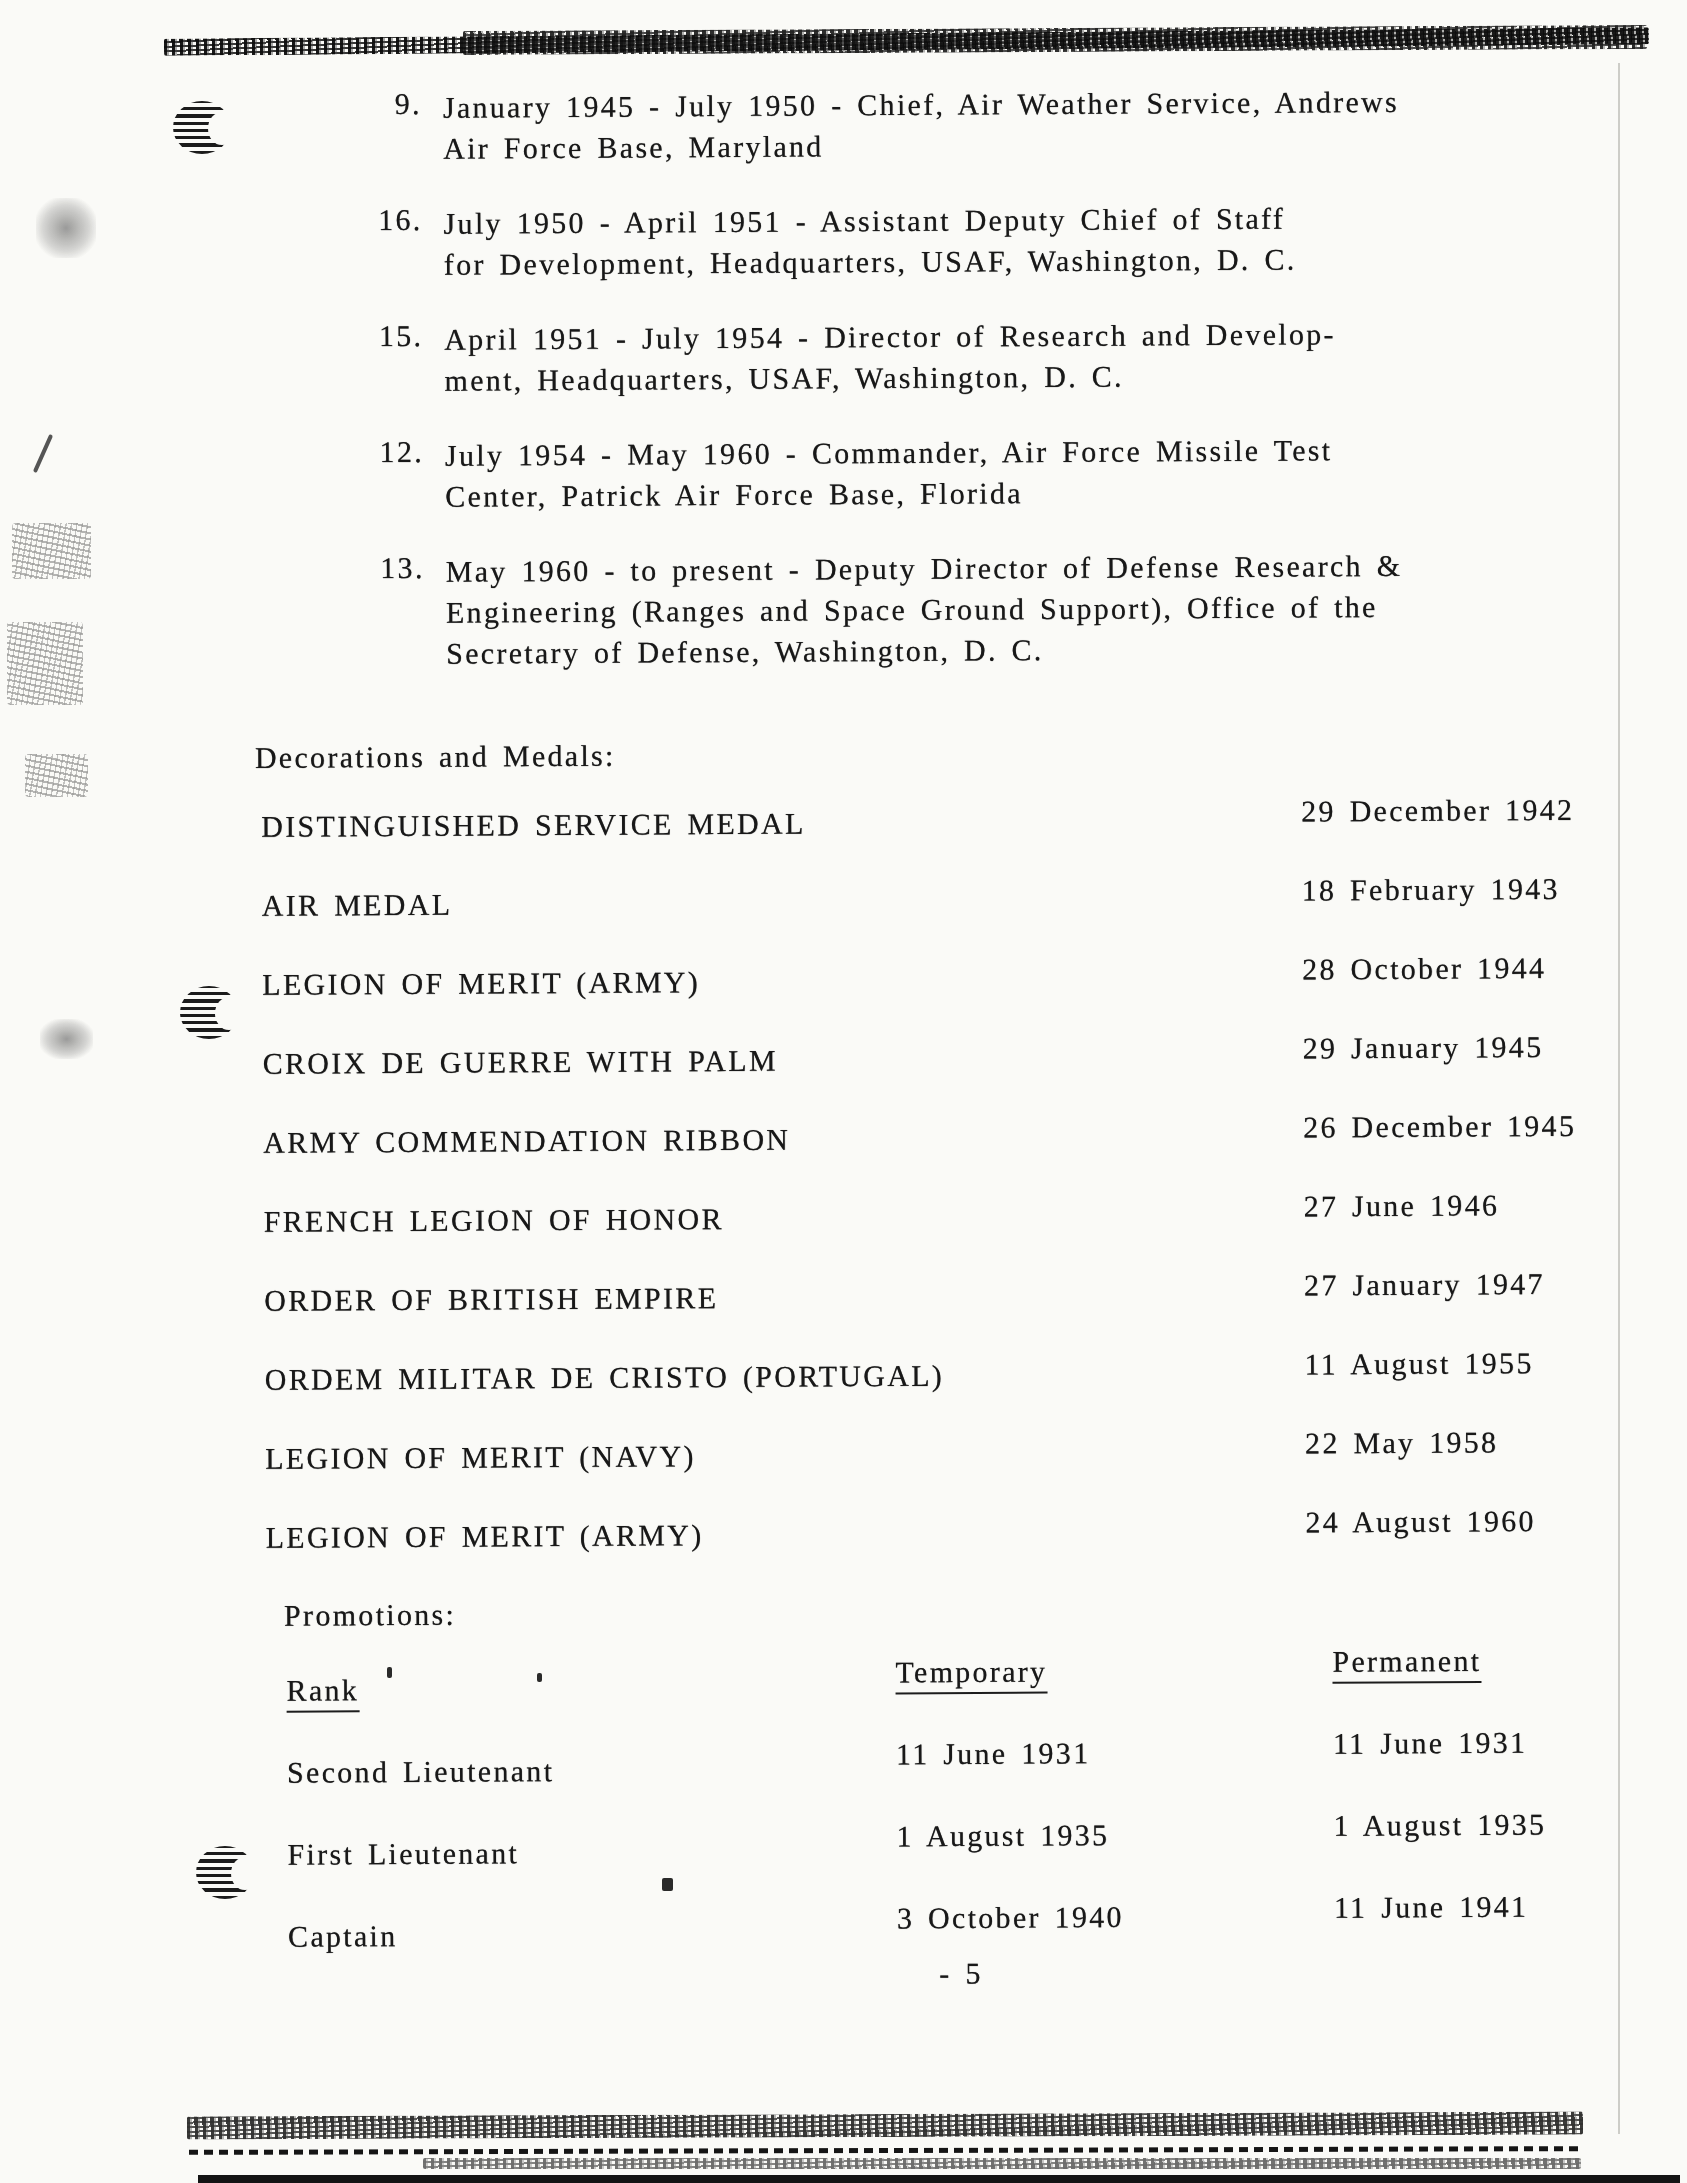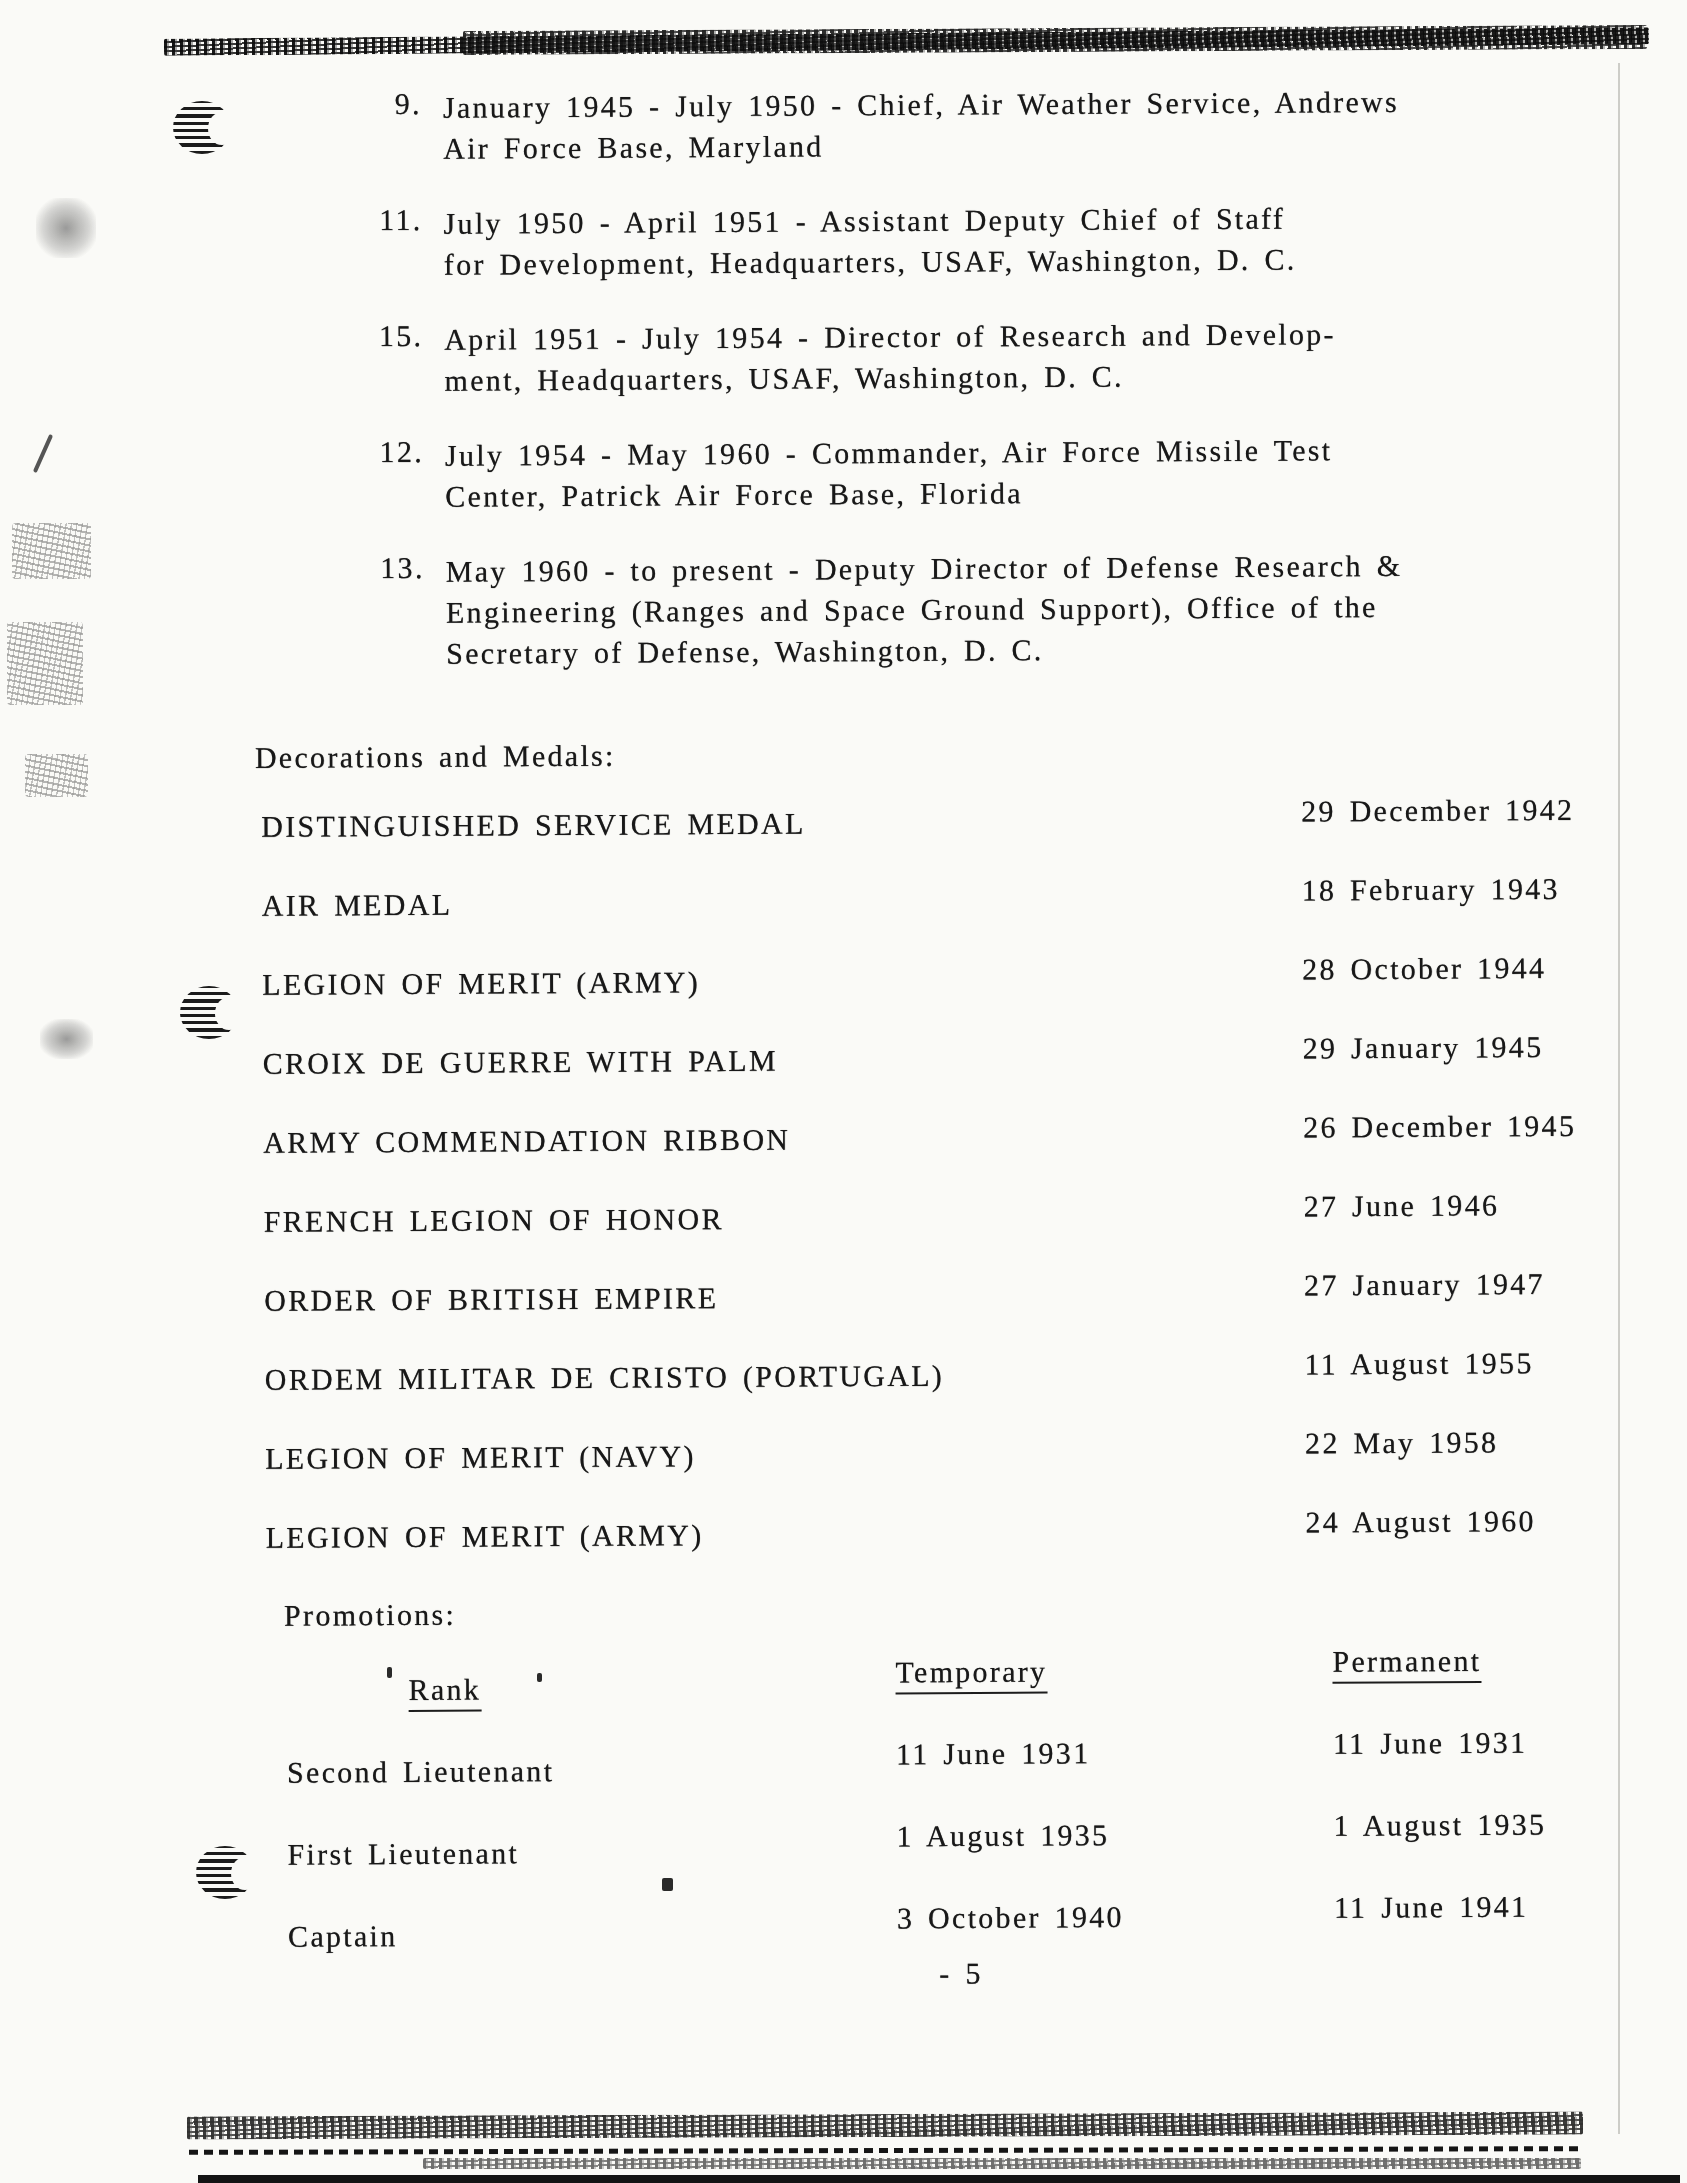--- a/index.html
+++ b/index.html
@@ -90,21 +90,21 @@
 
   .promotions-heading { position: absolute; left: 275px; top: 1598px; }
   .promotions-table {
     position: absolute; left: 277px; top: 1673px;
     display: grid;
     grid-template-columns: 609px 437px 370px;
     grid-auto-rows: 82px;
     align-items: start;
   }
   .phead { border-bottom: 2.6px solid #1d1d1d; padding-bottom: 3.3px; justify-self: start; }
-  .phead-rank { margin-left: 122px; }
+  .phead-rank { }
   .pcol-2 { transform: translateY(-14.6px); }
   .pcol-3 { transform: translateY(-22.5px); }
 
   .page-number { position: absolute; left: 928px; top: 1960px; }
 </style>
 </head>
 <body>
 
 <div id="page">
 
@@ -134,21 +134,21 @@
 
     <div class="assignment-list">
         <div class="assignment">
           <div class="num">9.</div>
           <div class="lines">
             <div class="line">January 1945 - July 1950 - Chief, Air Weather Service, Andrews</div>
             <div class="line">Air Force Base, Maryland</div>
           </div>
         </div>
         <div class="assignment">
-          <div class="num">11.</div>
+          <div class="num">16.</div>
           <div class="lines">
             <div class="line">July 1950 - April 1951 - Assistant Deputy Chief of Staff</div>
             <div class="line">for Development, Headquarters, USAF, Washington, D. C.</div>
           </div>
         </div>
         <div class="assignment">
           <div class="num">15.</div>
           <div class="lines">
             <div class="line">April 1951 - July 1954 - Director of Research and Develop-</div>
             <div class="line">ment, Headquarters, USAF, Washington, D. C.</div>

